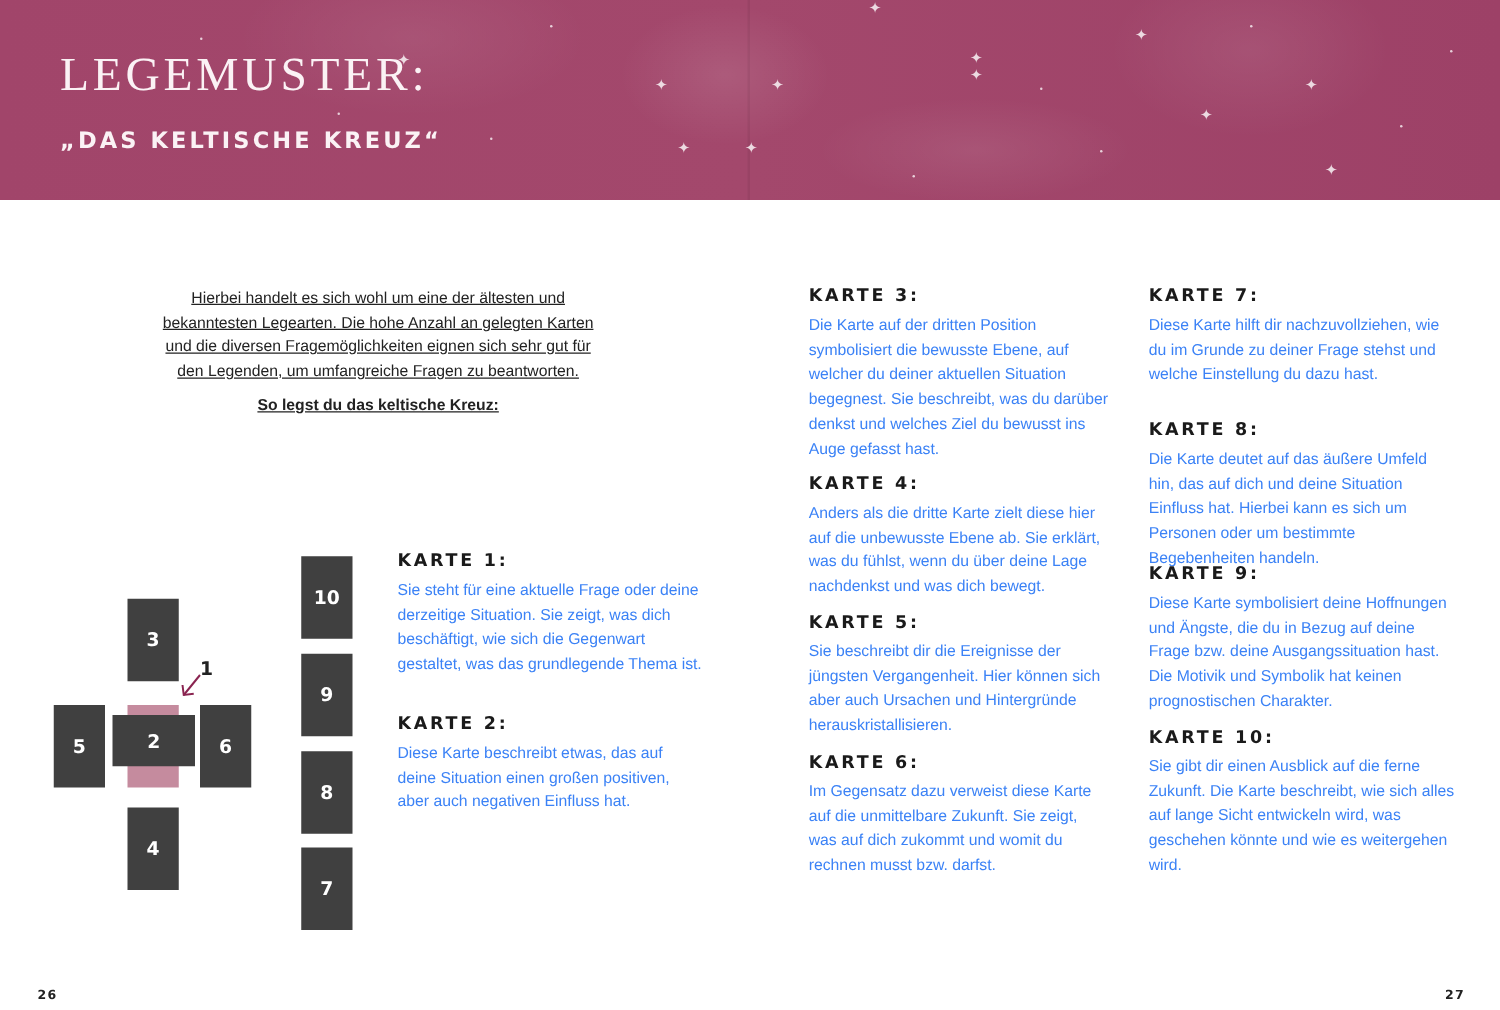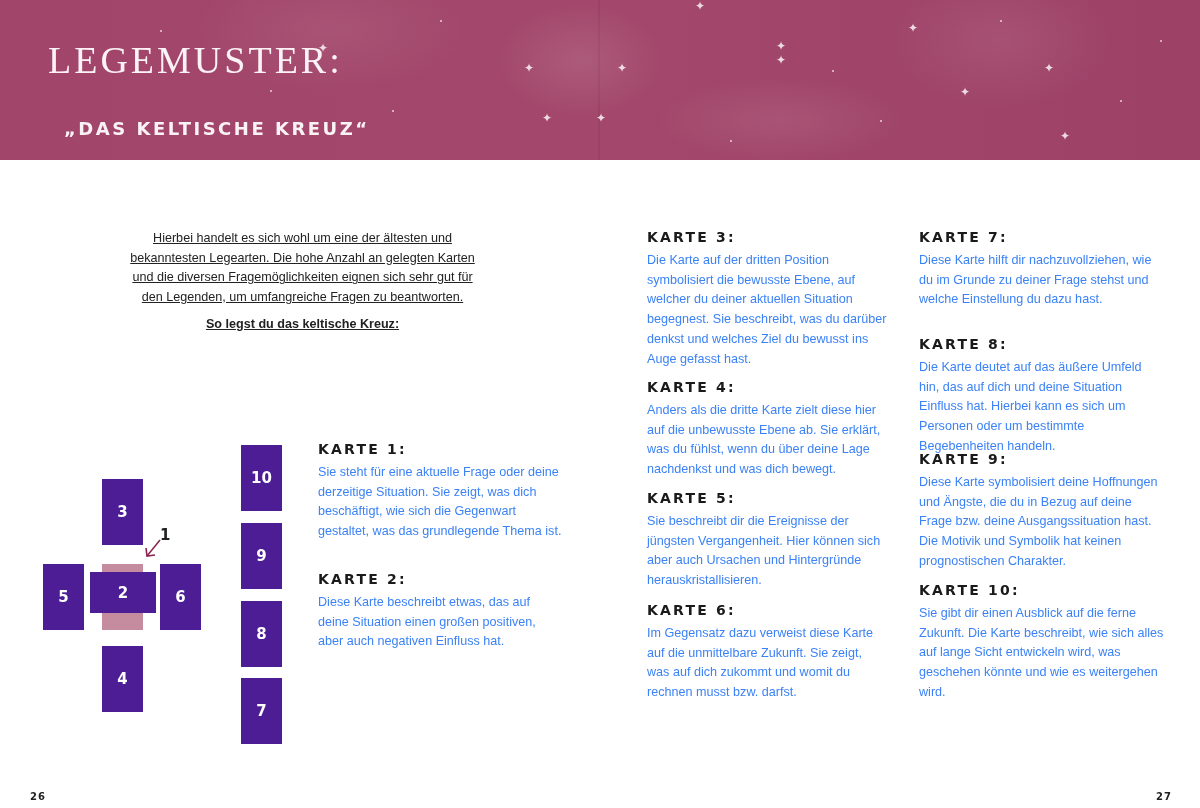--- a/index.html
+++ b/index.html
@@ -28,31 +28,31 @@
     .title {
       position: absolute; left: 48px; top: 38px;
       font-family: "Liberation Serif", "DejaVu Serif", serif;
       font-size: 38px; letter-spacing: 3px; color: #fbf2f5; font-weight: normal;
       margin: 0;
     }
     .subtitle {
       position: absolute; left: 48px; top: 102px;
       font-family: "DejaVu Sans", sans-serif;
       font-size: 18px; letter-spacing: 2.5px; color: #fbf2f5; font-weight: bold;
-      margin: 16px;
+      margin: 0;
     }
     .intro {
       position: absolute; left: 130px; top: 229px; width: 345px;
       text-align: center; font-size: 12.6px; line-height: 19.7px; color: #222; text-decoration: underline;
     }
     .intro p { margin: 0; }
     .intro .bold-line { font-weight: bold; margin-top: 7px; }
 
     .card {
-      position: absolute; background: #4c1d95; color: #fff;
+      position: absolute; background: #404040; color: #fff;
       display: flex; align-items: center; justify-content: center;
       font-family: "DejaVu Sans", sans-serif; font-size: 15px; font-weight: bold;
     }
     .card.shadow { background: #c58b9e; }
     .arrow-label {
       position: absolute; left: 160px; top: 526px; font-size: 15px; font-weight: bold;
       font-family: "DejaVu Sans", sans-serif; color: #222;
     }
     .arrow {
       position: absolute; left: 142px; top: 536px; width: 24px; height: 24px;

